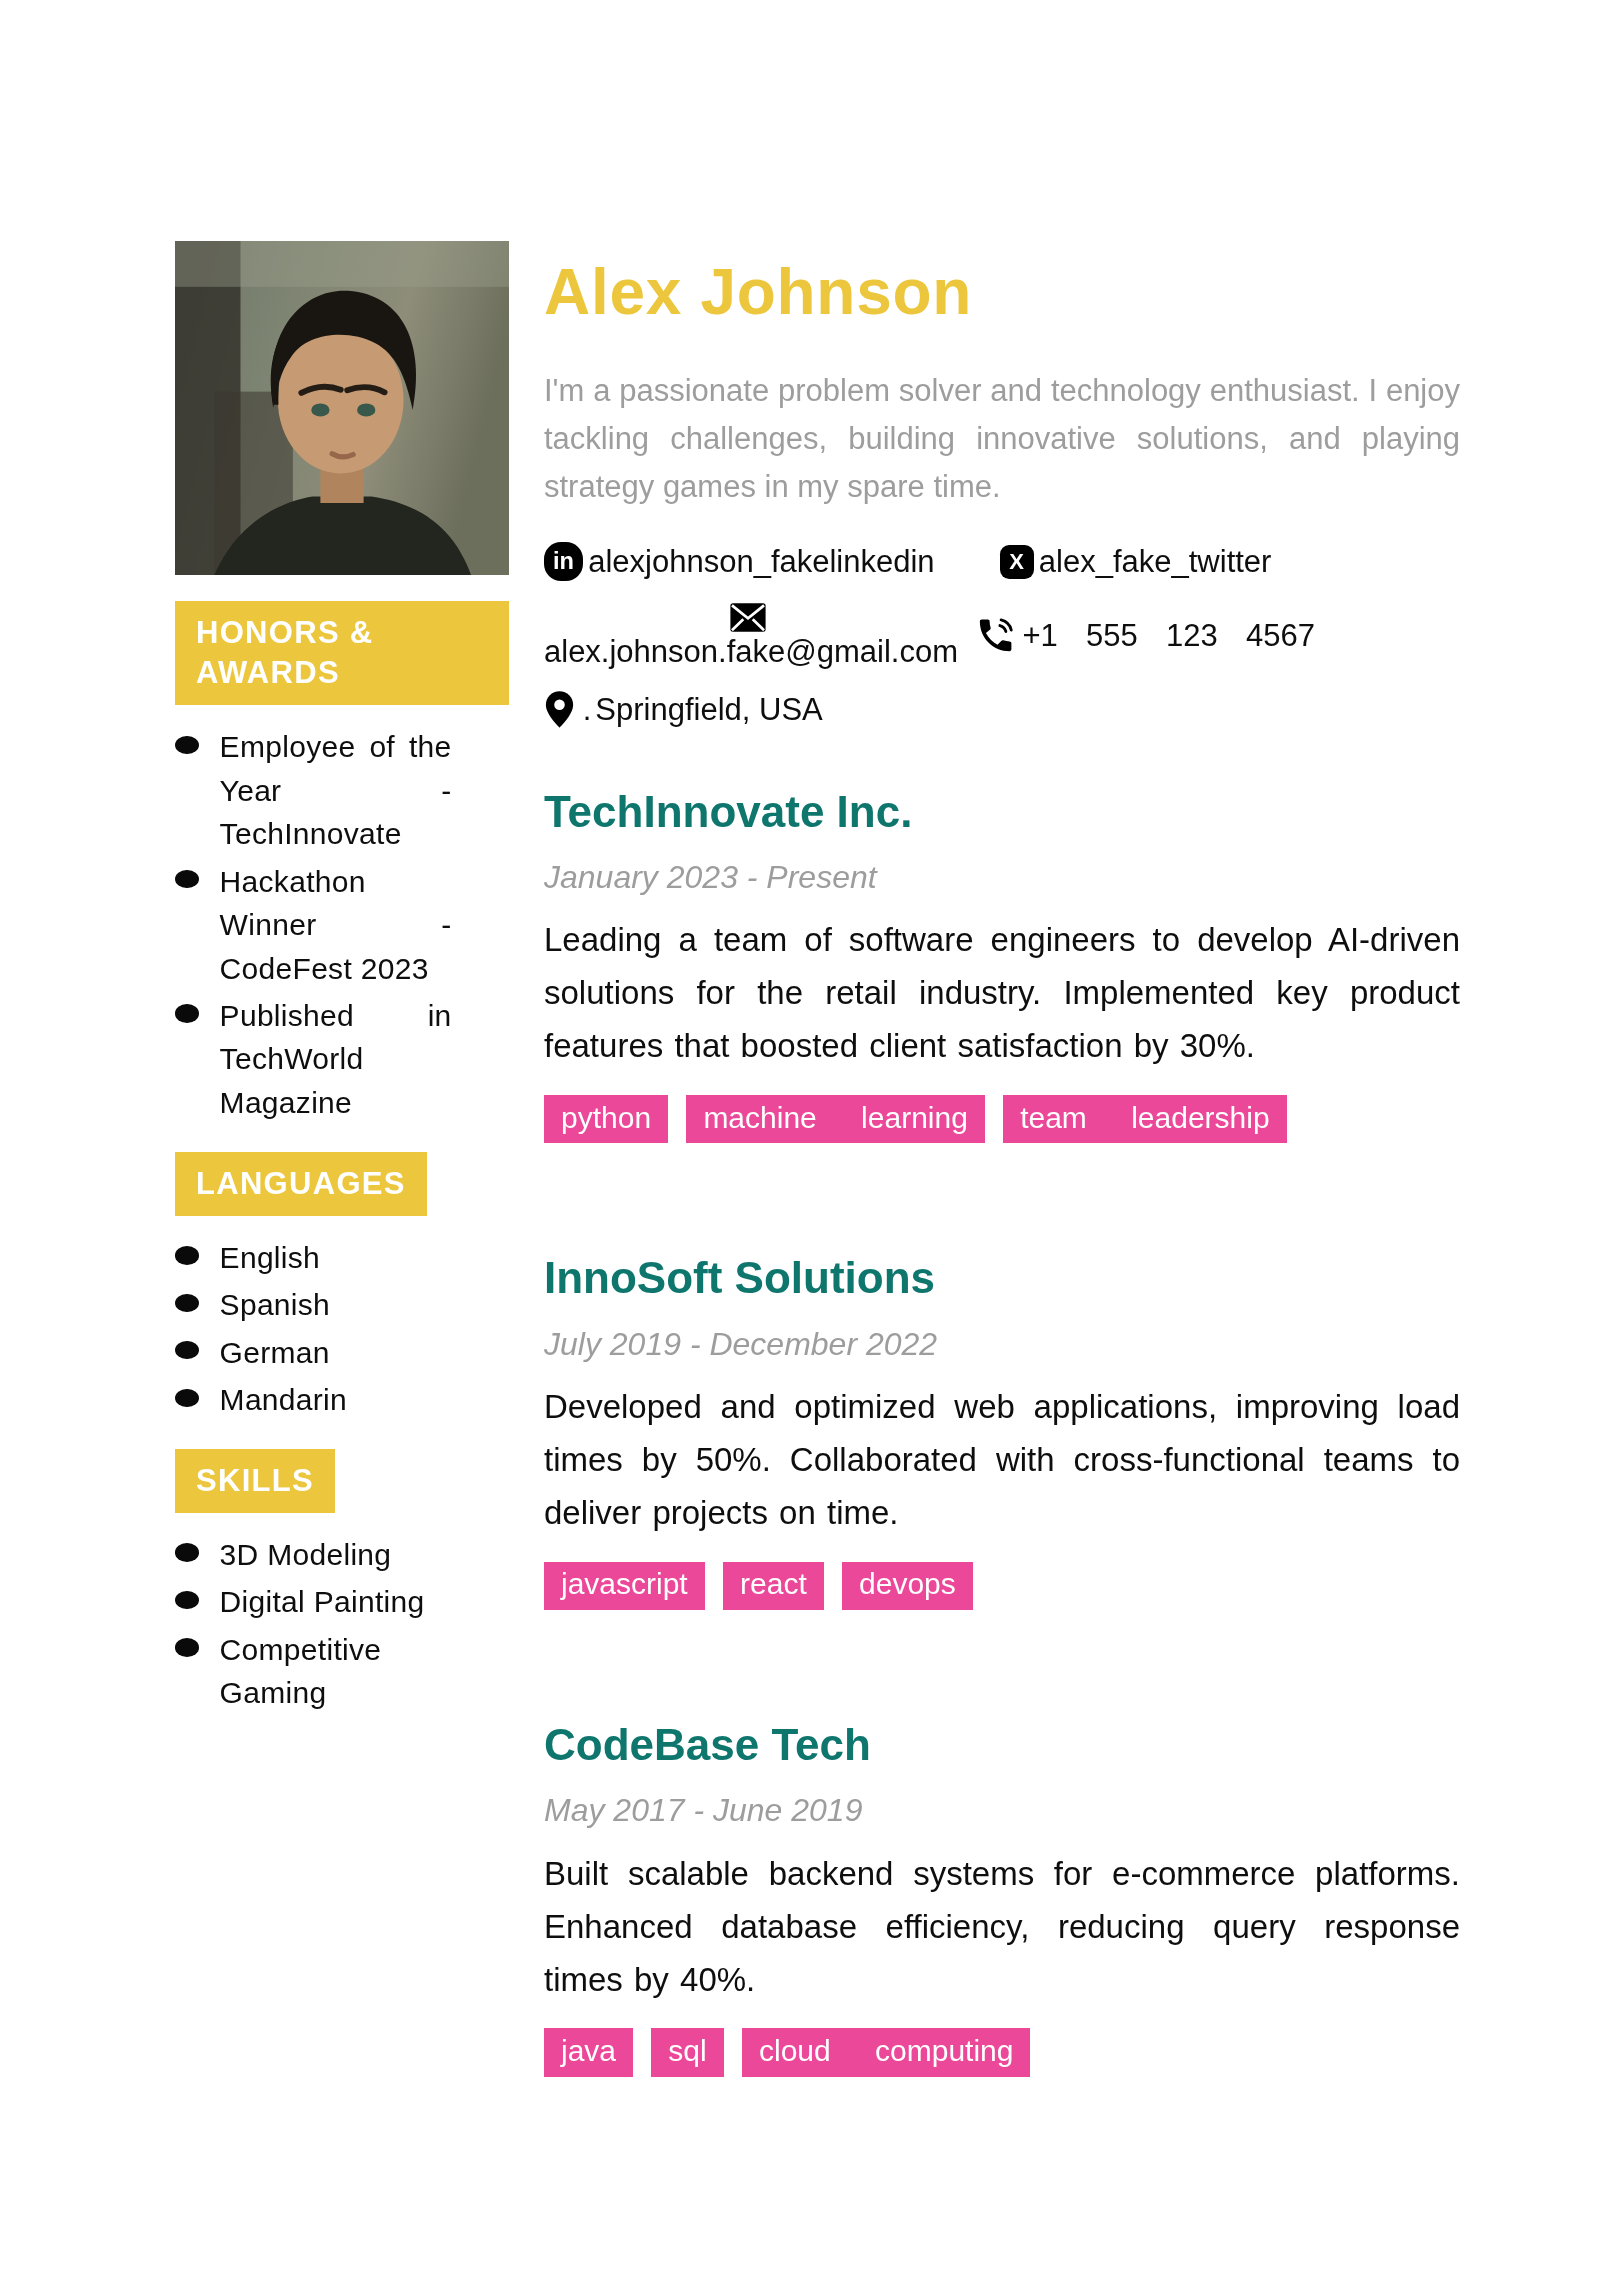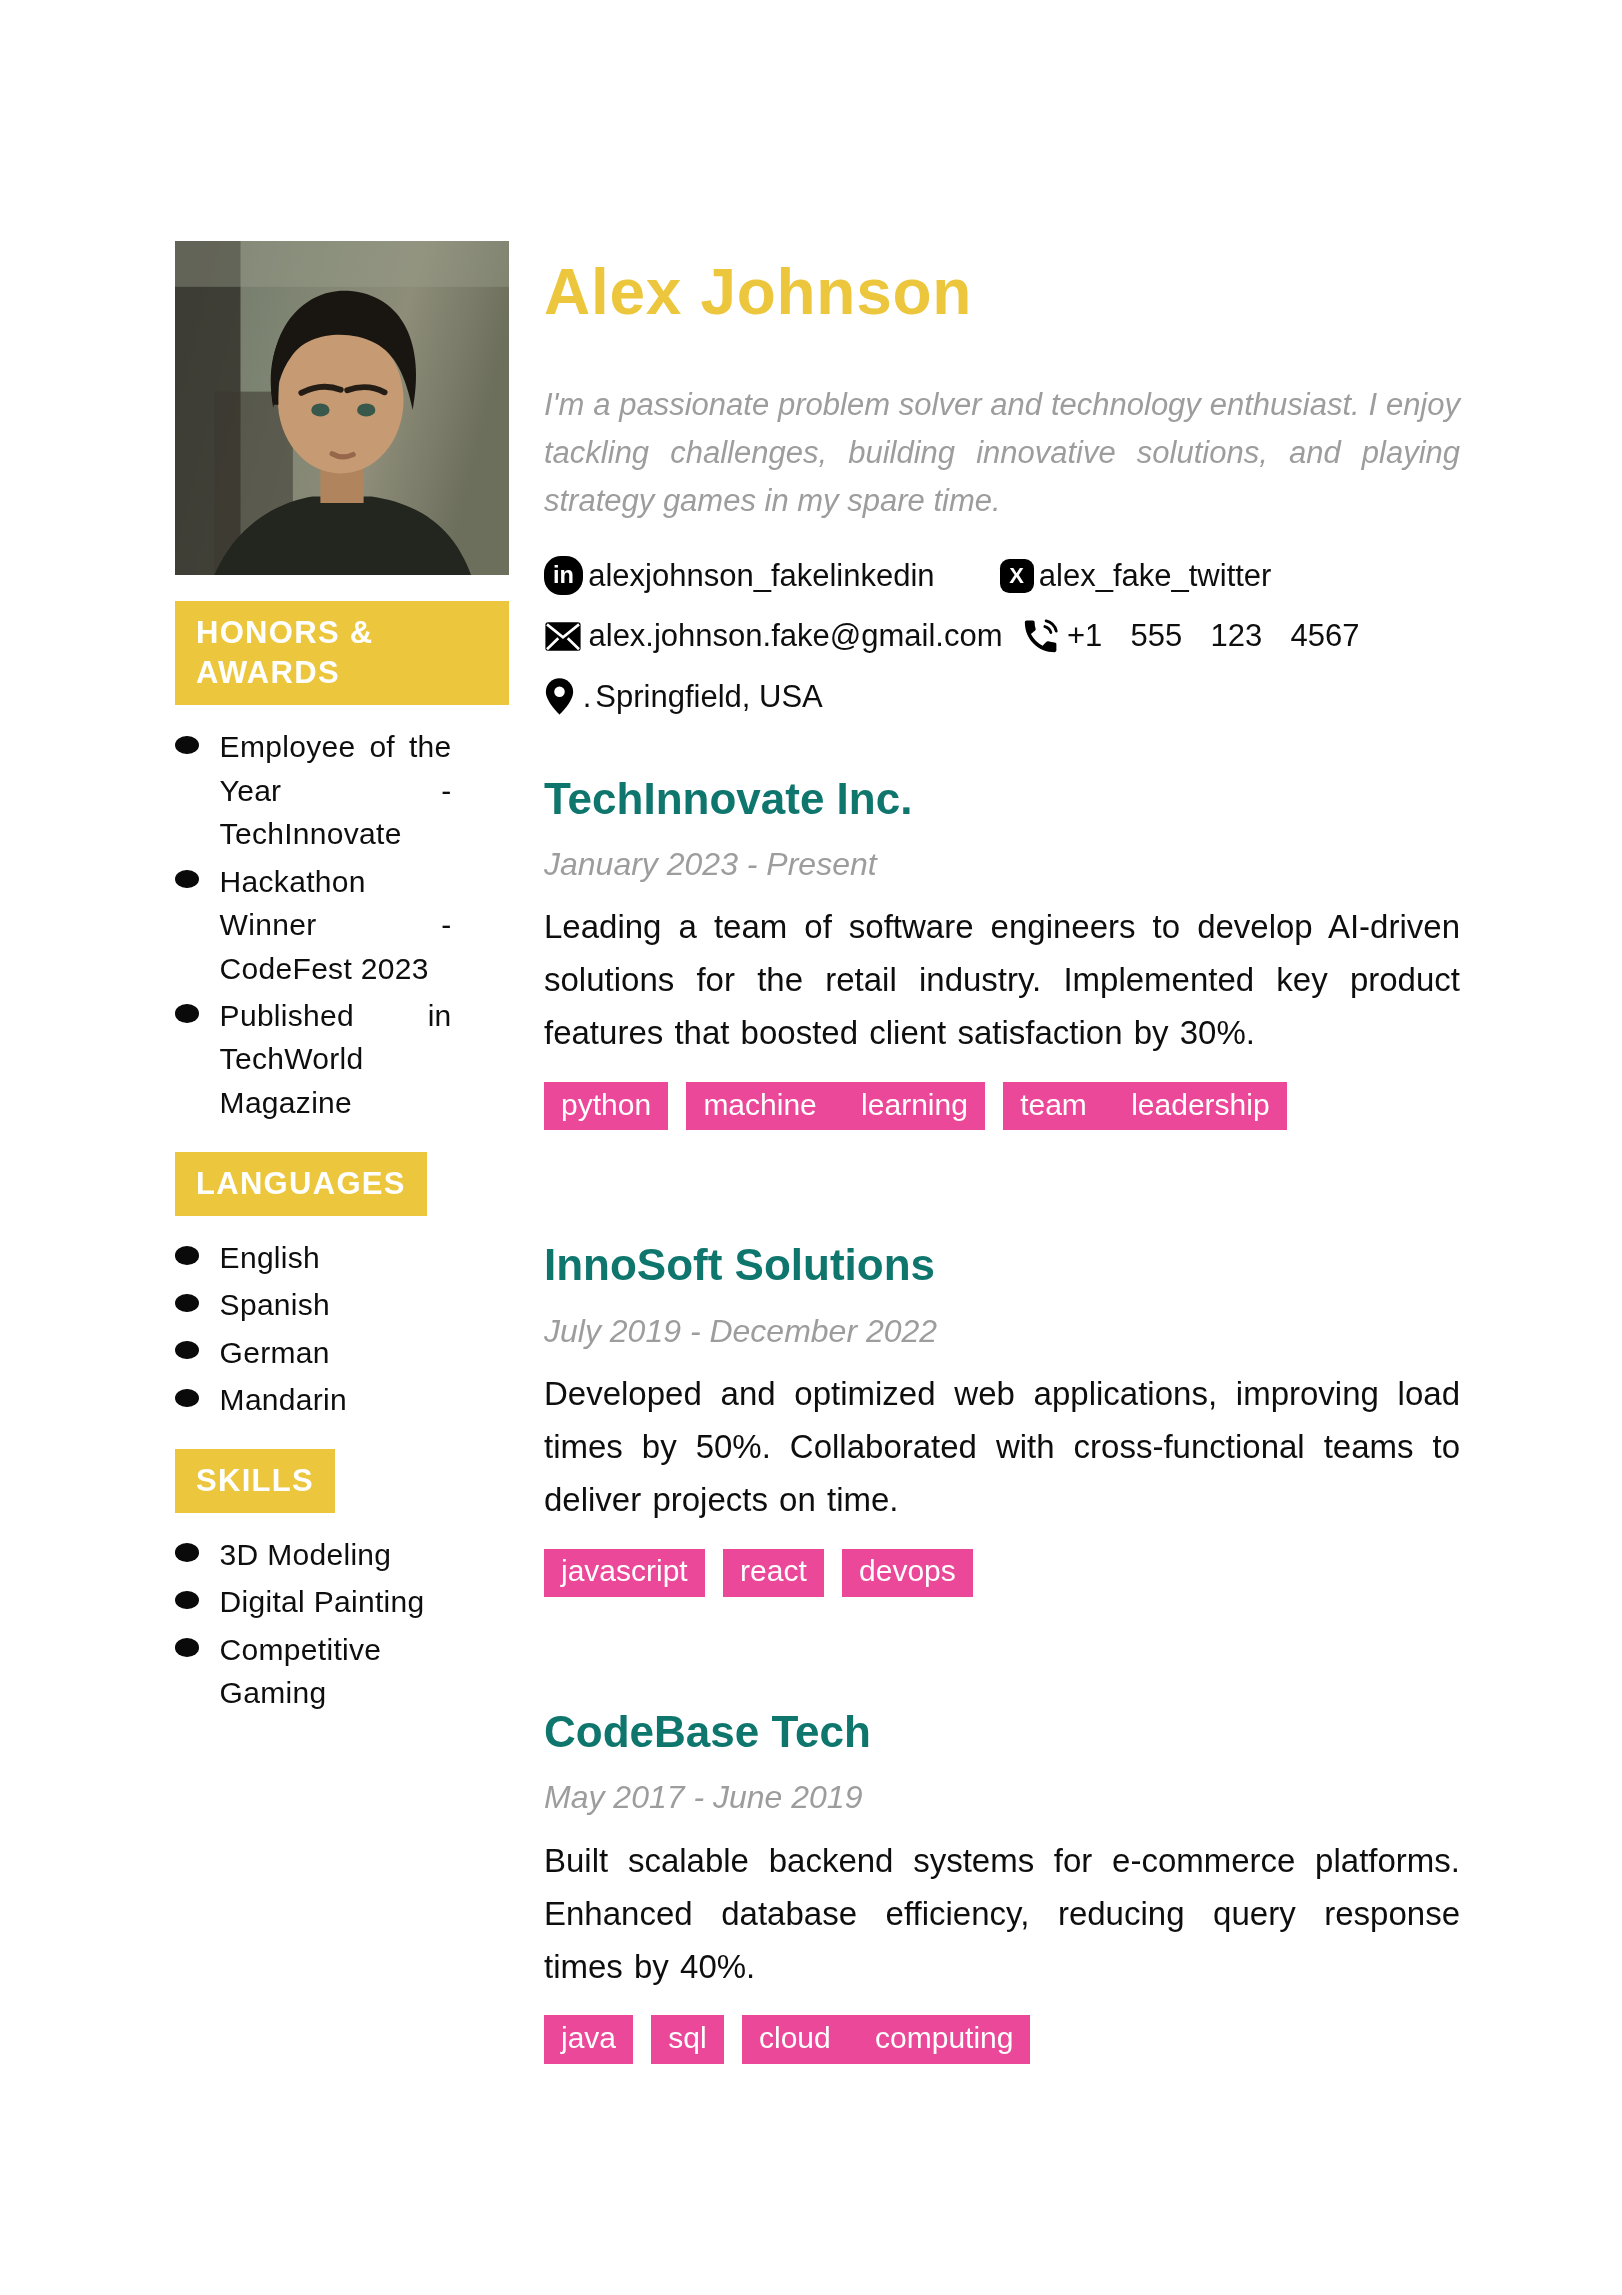--- a/index.html
+++ b/index.html
@@ -55,37 +55,36 @@
   .name {
     color: #ECC73D;
     font-size: 64px;
     font-weight: bold;
     line-height: 1.1;
     letter-spacing: 0.7px;
     margin: 16.4px 0 0 0;
   }
   .bio {
     color: #9d9d9d;
-    font-style: italic;
     font-size: 31px;
     line-height: 1.55;
     text-align: justify;
-    margin: 53px 0 0 0;
+    margin: 39px 0 0 0;
   }
 
   .contacts { margin-top: 30px; }
   .contact-row {
     display: flex; align-items: center;
     min-height: 42px;
     margin-bottom: 18.3px;
     font-size: 31px;
   }
   .contact-item { display: flex; align-items: center; }
   .gap-lg { margin-right: 65px; }
-  .gap-sm { margin-right: 17px; }
+  .gap-sm { margin-right: 17px; flex-direction: column; }
   .badge-icon {
     background: #000000; color: #ffffff;
     display: flex; align-items: center; justify-content: center;
     font-weight: bold;
   }
   .li-badge { width: 39px; height: 39px; border-radius: 17px; font-size: 23.6px; margin-right: 5.2px; }
   .x-badge  { width: 34px; height: 34px; border-radius: 9.2px; font-size: 22px; margin-right: 5.2px; }
   .svg-icon { display: block; margin-right: 6.5px; }
   .phone-number { word-spacing: 19.6px; }
   .location-dot { margin: 0 3.9px 0 1.3px; }

